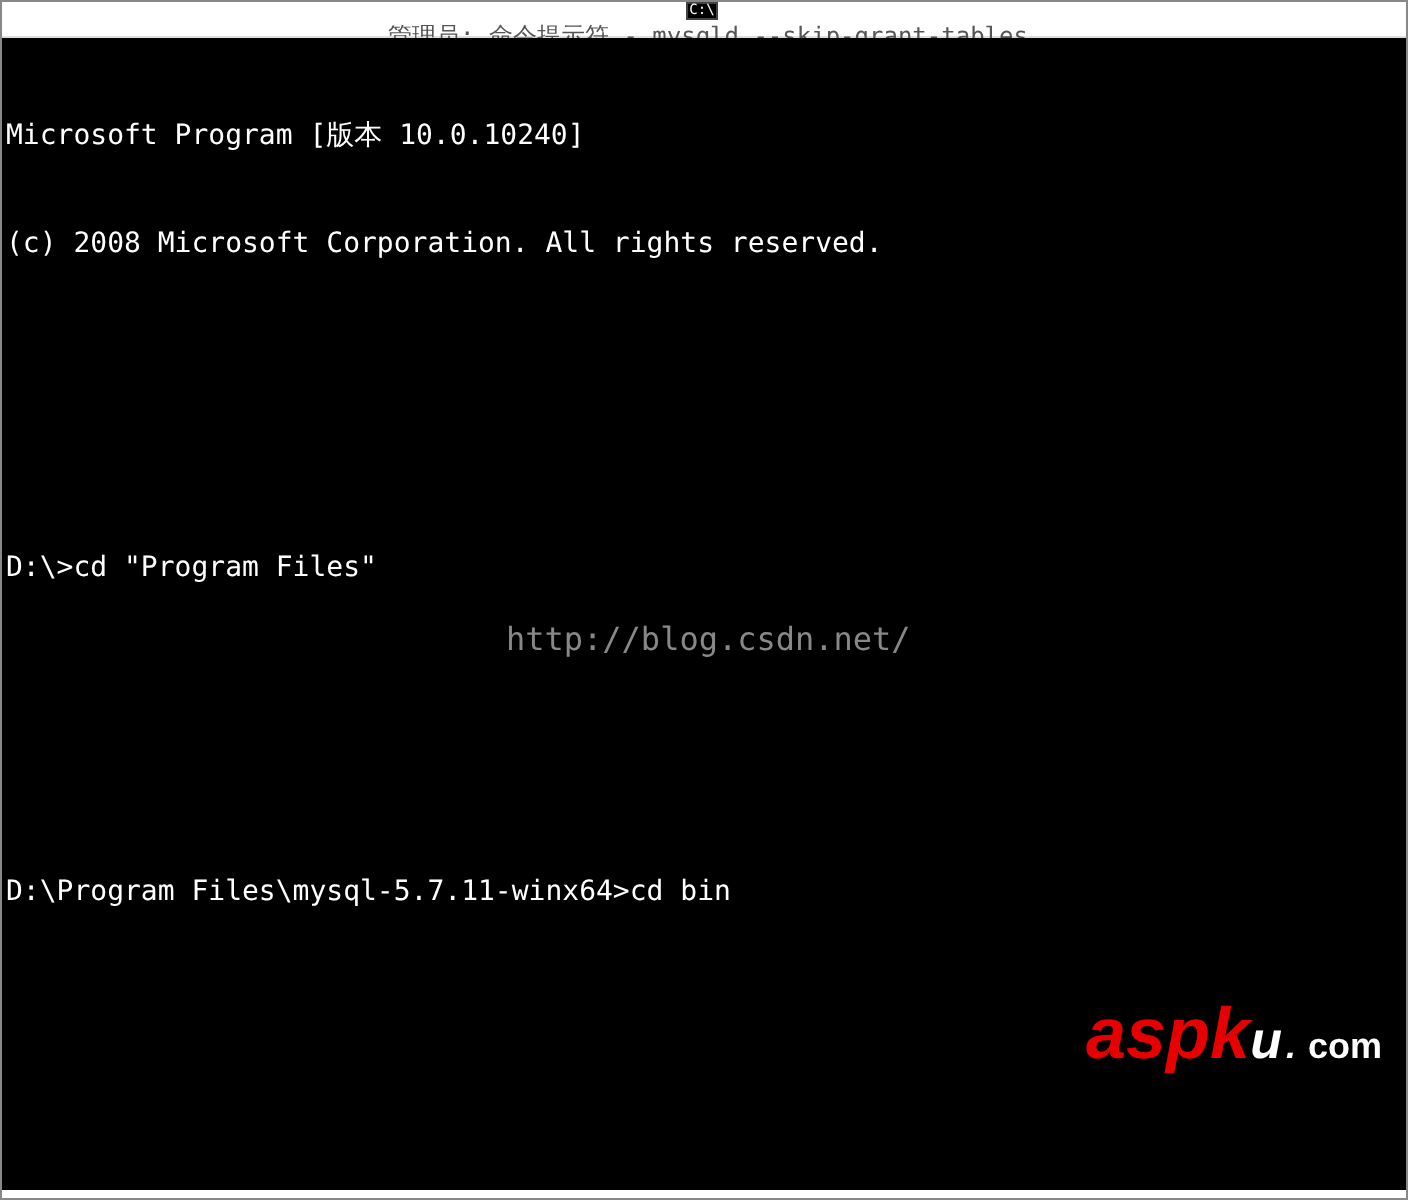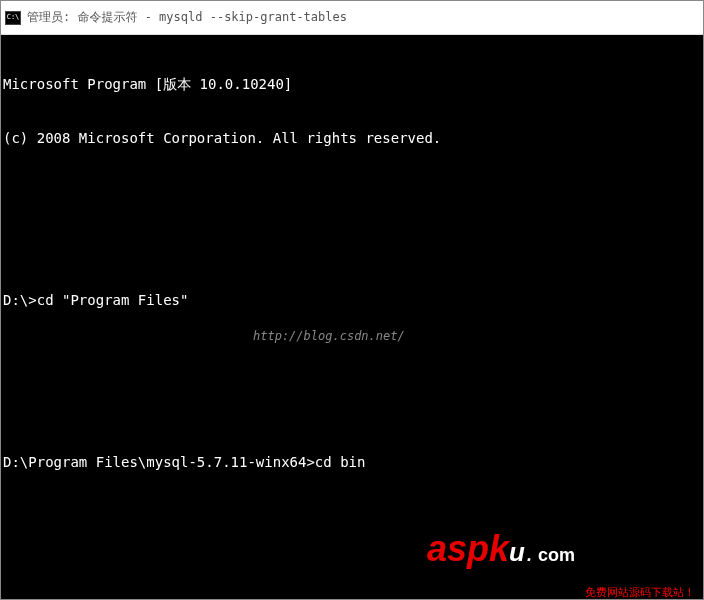--- a/index.html
+++ b/index.html
@@ -10,27 +10,28 @@
     body {
       width: 704px;
       height: 600px;
       background: #fff;
       font-family: "NSimSun", "SimSun", monospace;
       overflow: hidden;
       position: relative;
       border: 1px solid #888;
     }
     .titlebar {
-      height: 34px;
+      height: 18px;
       background: #fff;
       display: flex;
       align-items: center;
       font-size: 12px;
       padding-left: 4px;
       border-bottom: 1px solid #ddd;
+      flex-direction: column;
     }
     .titlebar-icon {
       width: 16px;
       height: 14px;
       background: #000;
       border: 1px solid #444;
       margin-right: 6px;
       position: relative;
       display: flex;
       align-items: center;
@@ -58,27 +59,26 @@
       white-space: pre;
       position: relative;
       overflow: hidden;
     }
     .line {
       min-height: 18px;
     }
     .watermark {
       position: absolute;
       color: #888;
-      font-size: 12px;
+      font-size: 16px;
       font-family: "Consolas", monospace;
-      font-style: italic;
     }
     .logo-overlay {
       position: absolute;
-      bottom: 8px;
+      bottom: 24px;
       right: 8px;
       display: flex;
       align-items: flex-end;
     }
     .logo-main {
       font-family: Arial, sans-serif;
       font-weight: bold;
       font-style: italic;
       font-size: 36px;
       line-height: 1;
@@ -150,15 +150,14 @@
   
   
   
 
   <div class="watermark" style="left:252px; top:292px;">http://blog.csdn.net/</div>
 
   <div class="logo-overlay">
     <span class="logo-main">
       <span class="logo-asp">asp</span><span class="logo-k">k</span><span class="logo-u">u</span><span class="logo-dot">.</span><span class="logo-com">com</span>
     </span>
-    <span class="logo-sub">免费网站源码下载站！</span>
   </div>
 </div>
 
 </body></html>

